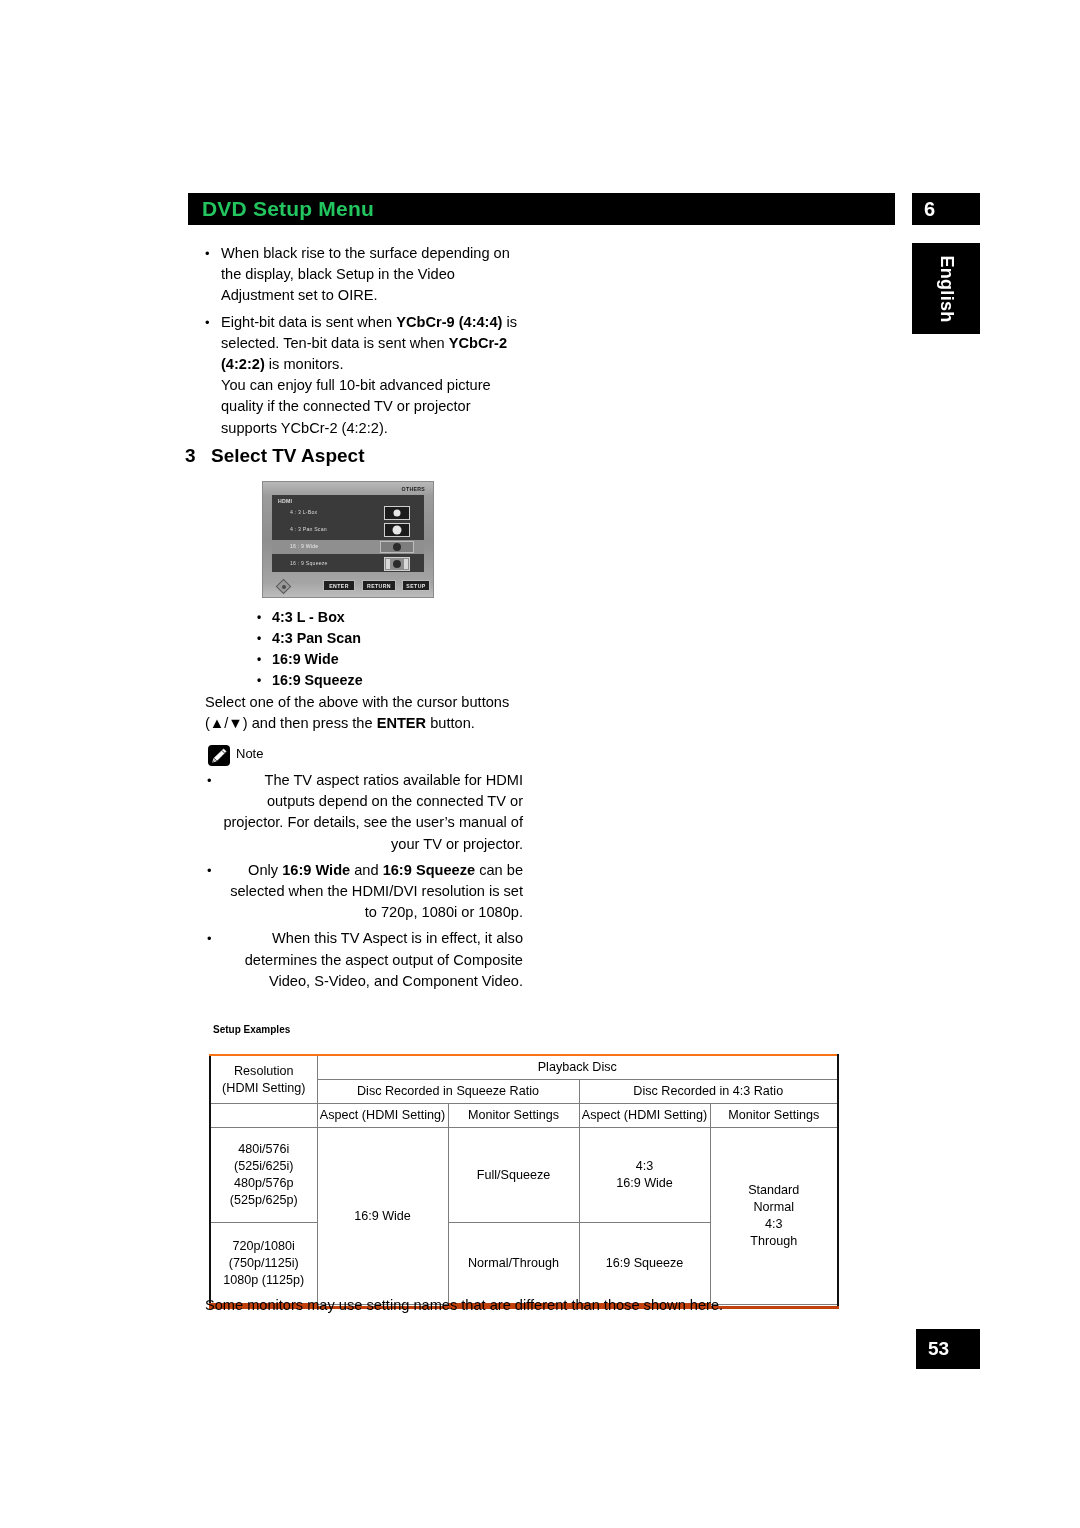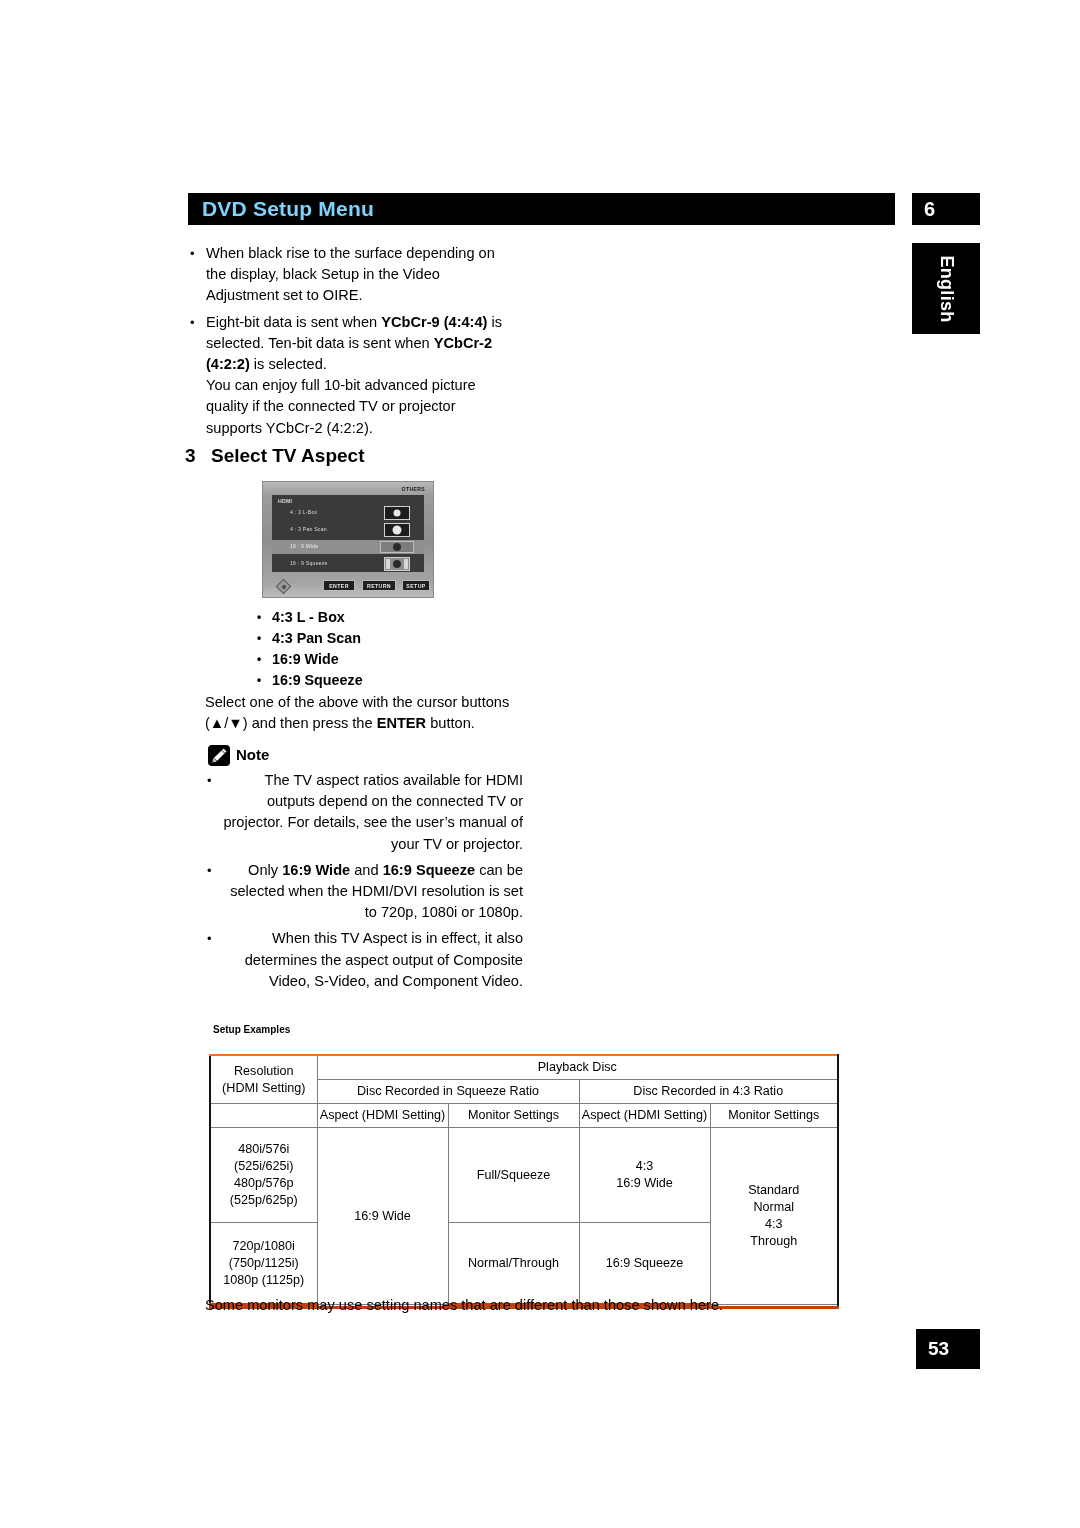--- a/index.html
+++ b/index.html
@@ -29,21 +29,21 @@
     top: 193px;
     width: 707px;
     height: 32px;
     background: #000;
   }
   .header-title {
     position: absolute;
     left: 14px;
     top: 50%;
     transform: translateY(-50%);
-    color: #7dd3fc;
+    color: #22c55e;
     font-size: 21px;
     font-weight: bold;
     letter-spacing: 0.2px;
     white-space: nowrap;
   }
   .chapter-box {
     position: absolute;
     left: 912px;
     top: 193px;
     width: 68px;
@@ -76,21 +76,21 @@
     color: #fff;
     font-size: 18px;
     font-weight: bold;
     white-space: nowrap;
     letter-spacing: 0.3px;
   }
 
   
   .col {
     position: absolute;
-    left: 188px;
+    left: 203px;
     top: 243px;
     width: 660px;
   }
 
   .bullet-list { margin: 0; padding: 0; list-style: none; }
   .bullet-item {
     position: relative;
     padding-left: 18px;
     font-size: 14.6px;
     line-height: 21.2px;
@@ -305,22 +305,22 @@
     left: 0; top: 0;
     width: 22px; height: 21px;
     background: #000;
     border-radius: 4px;
   }
   .note-icon svg { position: absolute; left: 3px; top: 3px; }
   .note-label {
     position: absolute;
     left: 28px;
     top: 1px;
-    font-size: 15px;
-    font-weight: bold;
+    font-size: 13px;
+    font-weight: normal;
   }
 
   
   .setup-title {
     position: absolute;
     left: 213px;
     top: 1024px;
     font-size: 10px;
     font-weight: bold;
   }
@@ -381,21 +381,21 @@
   <div class="chapter-box">
     <span class="chapter-num">6</span>
   </div>
   <div class="lang-tab">
     <span class="lang-tab-label">English</span>
   </div>
 
   <div class="col">
     <ul class="bullet-list" id="intro-bullets">
         <li class="bullet-item"><span>When black rise to the surface depending on the display, black Setup in the Video Adjustment set to OIRE.</span></li>
-        <li class="bullet-item"><span>Eight-bit data is sent when </span><b>YCbCr-9 (4:4:4)</b><span> is selected. Ten-bit data is sent when </span><b>YCbCr-2 (4:2:2)</b><span> is selected.</span><br><span>You can enjoy full 10-bit advanced picture quality if the connected TV or projector supports YCbCr-2 (4:2:2).</span></li>
+        <li class="bullet-item"><span>Eight-bit data is sent when </span><b>YCbCr-9 (4:4:4)</b><span> is selected. Ten-bit data is sent when </span><b>YCbCr-2 (4:2:2)</b><span> is monitors.</span><br><span>You can enjoy full 10-bit advanced picture quality if the connected TV or projector supports YCbCr-2 (4:2:2).</span></li>
       </ul>
   </div>
 
   <div class="step-head">
     <span class="step-num">3</span><span class="step-label-reg">Select TV Aspect</span>
   </div>
 
   <div class="osd">
     <span class="osd-others">OTHERS</span>
     <div class="osd-panel">

